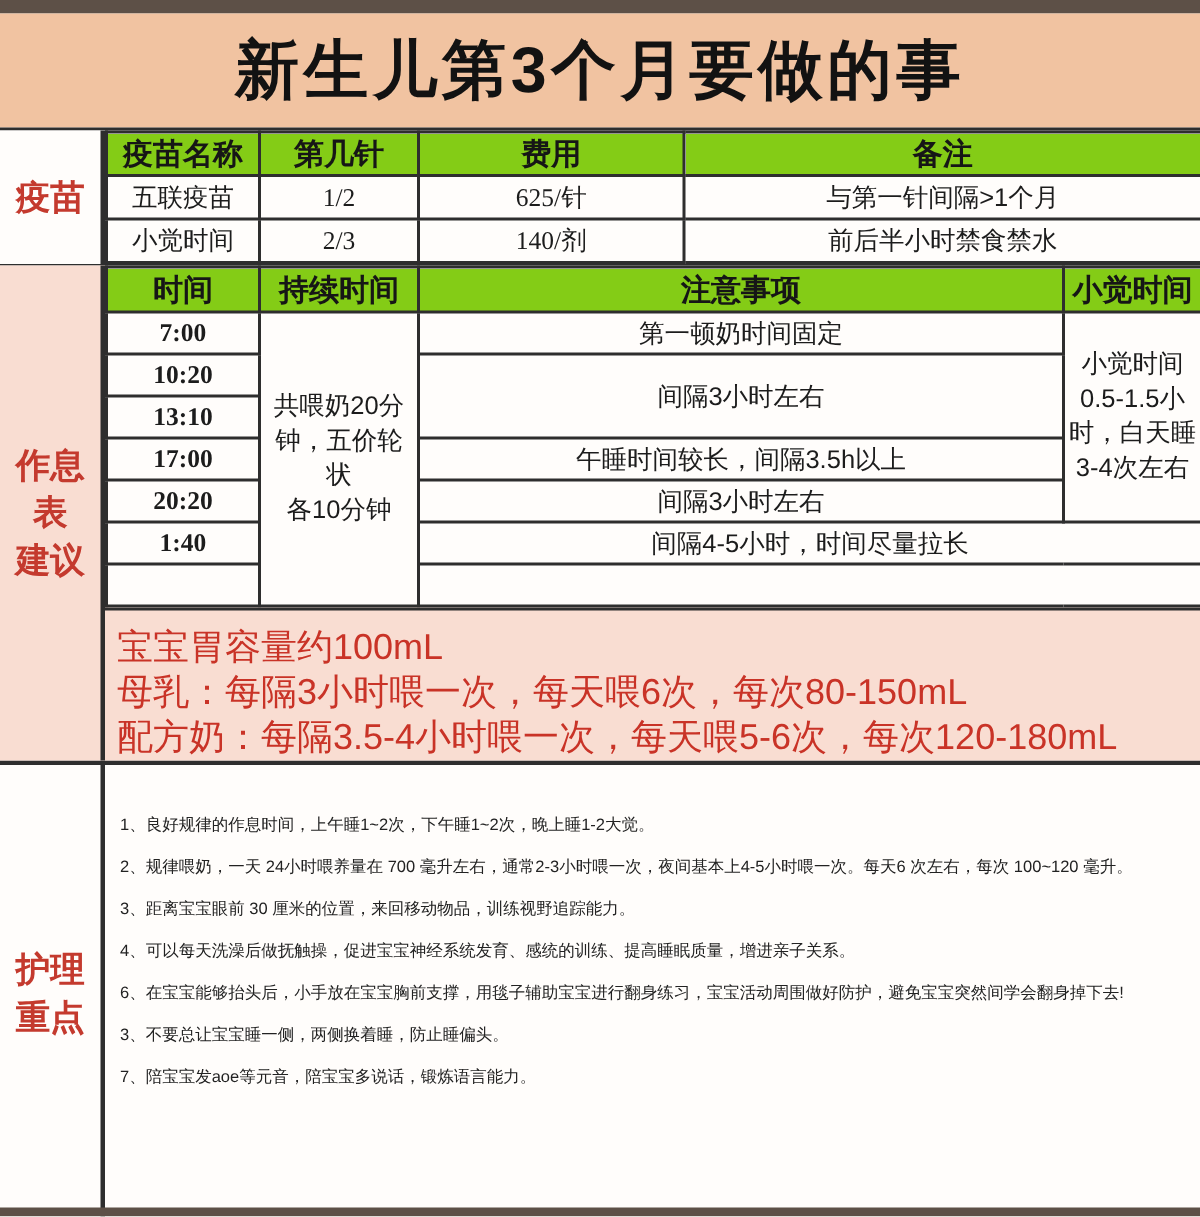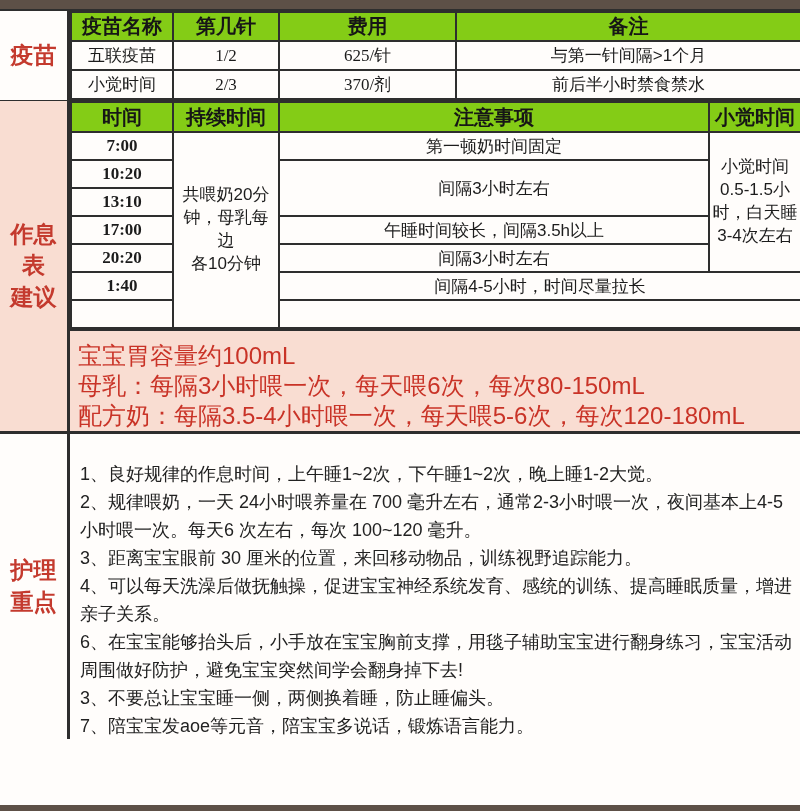--- a/index.html
+++ b/index.html
@@ -80,32 +80,33 @@
     font-size:24px;
     line-height:30px;
   }
   .care-section{border-top:3px solid #2e2e2e;height:305px;}
   .care-content{
     box-sizing:border-box;
     padding:26px 6px 0 10px;
     background:#fffdfb;
   }
   .care-item{
-    font-size:18px;
+    font-size:11px;
     line-height:28px;
     color:#222;
   }
 </style>
 </head>
 <body>
 
 <div class="page">
 
   <div class="bar top"></div>
 
+  <div class="title-band">新生儿第3个月要做的事</div>
 
   <div class="section vaccine-section">
     <div class="side white">
       <span>疫苗</span>
     </div>
     <div class="content">
       <table class="tbl vaccine-tbl">
         <colgroup>
             <col style="width:102px">
             <col style="width:106px">
@@ -121,21 +122,21 @@
         </tr>
         <tr>
           <td>五联疫苗</td>
           <td class="num">1/2</td>
           <td class="num">625/针</td>
           <td>与第一针间隔&gt;1个月</td>
         </tr>
         <tr>
           <td>小觉时间</td>
           <td class="num">2/3</td>
-          <td class="num">370/剂</td>
+          <td class="num">140/剂</td>
           <td>前后半小时禁食禁水</td>
         </tr>
       </tbody>
         </table>
     </div>
   </div>
 
   <div class="section schedule-section">
     <div class="side pink">
       <span class="preline">作息表
@@ -152,21 +153,21 @@
         <tbody>
             <tr class="head">
           <th>时间</th>
           <th>持续时间</th>
           <th>注意事项</th>
           <th>小觉时间</th>
         </tr>
         <tr>
           <td class="time-cell">7:00</td>
           <td class="dur-cell preline" rowspan="7">共喂奶20分
-钟，母乳每边
+钟，五价轮状
 各10分钟</td>
           <td>第一顿奶时间固定</td>
           <td class="nap-cell preline" rowspan="5">小觉时间
 0.5-1.5小
 时，白天睡
 3-4次左右</td>
         </tr>
         <tr>
           <td class="time-cell">10:20</td>
           <td rowspan="2">间隔3小时左右</td>

